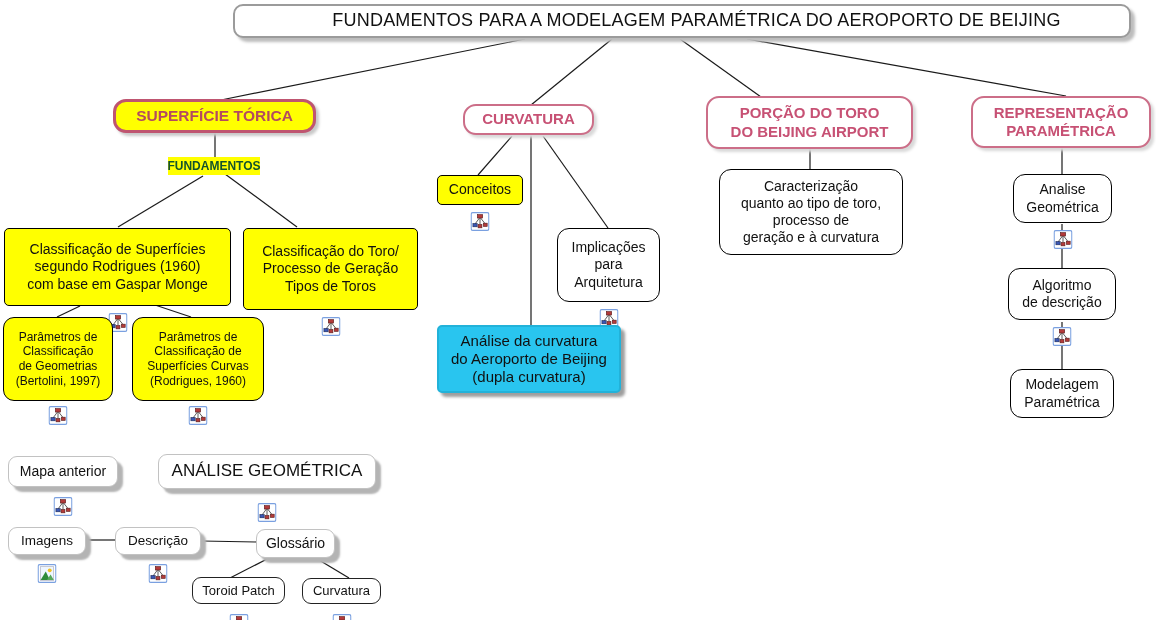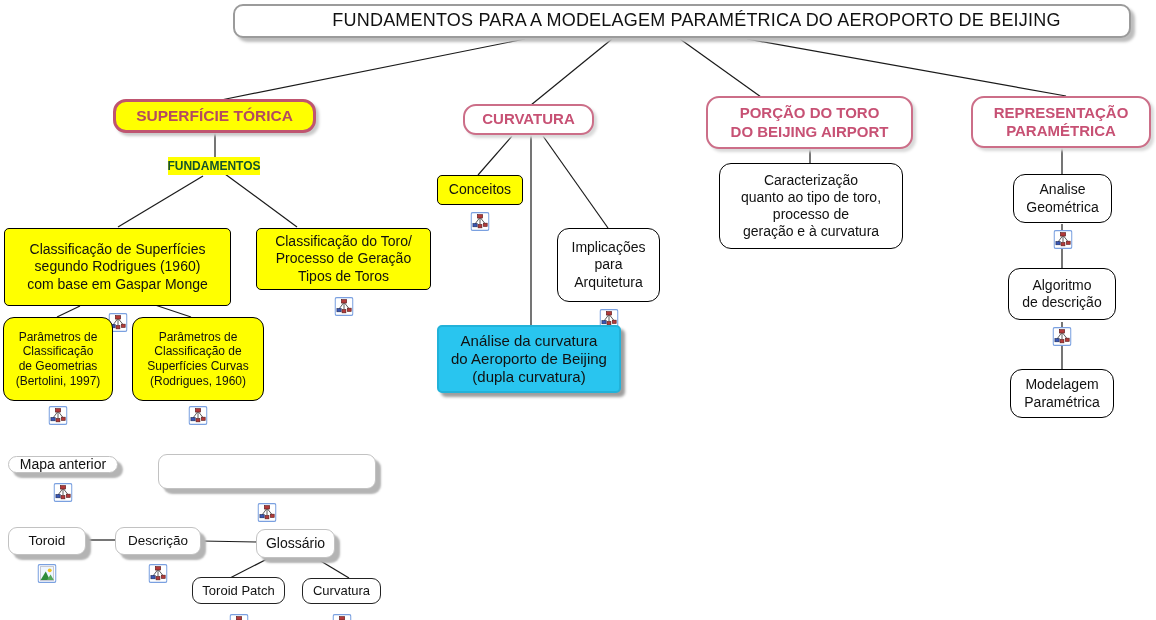--- a/index.html
+++ b/index.html
@@ -88,21 +88,21 @@
           <line x1="9" y1="5" x2="4.2" y2="11.5" stroke="#555" stroke-width="0.9"></line>
           <line x1="9" y1="5" x2="9" y2="12" stroke="#555" stroke-width="0.9"></line>
           <line x1="9" y1="5" x2="13.8" y2="11" stroke="#555" stroke-width="0.9"></line>
           <rect x="6.5" y="2.5" width="5" height="3.2" fill="#b43a3a" stroke="#5a1c1c" stroke-width="0.6"></rect>
           <rect x="2.3" y="11" width="4" height="3" fill="#3a57b4" stroke="#1c2a5a" stroke-width="0.6"></rect>
           <rect x="7.2" y="12" width="3.6" height="3" fill="#b43a3a" stroke="#5a1c1c" stroke-width="0.6"></rect>
           <rect x="12.2" y="10.6" width="3.6" height="3" fill="#b43a3a" stroke="#5a1c1c" stroke-width="0.6"></rect>
         </svg>
     </span>
   </div>
-  <div class="node yellow" style="left:256px;top:228px;width:175px;height:62px">
+  <div class="node yellow" style="left:243px;top:228px;width:175px;height:82px">
     <span>Classificação do Toro/
 Processo de Geração
 Tipos de Toros</span>
     <span class="res-icon">
       <svg viewBox="0 0 18 18">
           <rect x="0.6" y="0.6" width="16.8" height="16.8" fill="#fff" stroke="#7aa0e0" stroke-width="1.2" rx="1.5"></rect>
           <line x1="9" y1="5" x2="4.2" y2="11.5" stroke="#555" stroke-width="0.9"></line>
           <line x1="9" y1="5" x2="9" y2="12" stroke="#555" stroke-width="0.9"></line>
           <line x1="9" y1="5" x2="13.8" y2="11" stroke="#555" stroke-width="0.9"></line>
           <rect x="6.5" y="2.5" width="5" height="3.2" fill="#b43a3a" stroke="#5a1c1c" stroke-width="0.6"></rect>
@@ -180,21 +180,21 @@
           <rect x="12.2" y="10.6" width="3.6" height="3" fill="#b43a3a" stroke="#5a1c1c" stroke-width="0.6"></rect>
         </svg>
     </span>
   </div>
   <div class="node cyan" style="left:437px;top:325px;width:184px;height:68px">
     <span>Análise da curvatura
 do Aeroporto de Beijing
 (dupla curvatura)</span>
   </div>
 
-  <div class="node white" style="left:719px;top:163px;width:184px;height:86px">
+  <div class="node white" style="left:719px;top:169px;width:184px;height:86px">
     <span>Caracterização
 quanto ao tipo de toro,
 processo de
 geração e à curvatura</span>
   </div>
 
   <div class="node white" style="left:1008px;top:268px;width:108px;height:52px">
     <span>Algoritmo
 de descrição</span>
     <span class="res-icon">
@@ -224,52 +224,53 @@
           <rect x="7.2" y="12" width="3.6" height="3" fill="#b43a3a" stroke="#5a1c1c" stroke-width="0.6"></rect>
           <rect x="12.2" y="10.6" width="3.6" height="3" fill="#b43a3a" stroke="#5a1c1c" stroke-width="0.6"></rect>
         </svg>
     </span>
   </div>
   <div class="node white" style="left:1010px;top:369px;width:104px;height:49px">
     <span>Modelagem
 Paramétrica</span>
   </div>
 
-  <div class="node soft" style="left:8px;top:456px;width:110px;height:17px">
+  <div class="node soft" style="left:8px;top:456px;width:110px;height:31px">
     <span>Mapa anterior</span>
     <span class="res-icon" style="bottom:-13px">
       <svg viewBox="0 0 18 18">
           <rect x="0.6" y="0.6" width="16.8" height="16.8" fill="#fff" stroke="#7aa0e0" stroke-width="1.2" rx="1.5"></rect>
           <line x1="9" y1="5" x2="4.2" y2="11.5" stroke="#555" stroke-width="0.9"></line>
           <line x1="9" y1="5" x2="9" y2="12" stroke="#555" stroke-width="0.9"></line>
           <line x1="9" y1="5" x2="13.8" y2="11" stroke="#555" stroke-width="0.9"></line>
           <rect x="6.5" y="2.5" width="5" height="3.2" fill="#b43a3a" stroke="#5a1c1c" stroke-width="0.6"></rect>
           <rect x="2.3" y="11" width="4" height="3" fill="#3a57b4" stroke="#1c2a5a" stroke-width="0.6"></rect>
           <rect x="7.2" y="12" width="3.6" height="3" fill="#b43a3a" stroke="#5a1c1c" stroke-width="0.6"></rect>
           <rect x="12.2" y="10.6" width="3.6" height="3" fill="#b43a3a" stroke="#5a1c1c" stroke-width="0.6"></rect>
         </svg>
     </span>
   </div>
   <div class="node soft" style="left:158px;top:454px;width:218px;height:35px;font-size:17px">
+    <span>ANÁLISE GEOMÉTRICA</span>
     <span class="res-icon" style="bottom:-13px">
       <svg viewBox="0 0 18 18">
           <rect x="0.6" y="0.6" width="16.8" height="16.8" fill="#fff" stroke="#7aa0e0" stroke-width="1.2" rx="1.5"></rect>
           <line x1="9" y1="5" x2="4.2" y2="11.5" stroke="#555" stroke-width="0.9"></line>
           <line x1="9" y1="5" x2="9" y2="12" stroke="#555" stroke-width="0.9"></line>
           <line x1="9" y1="5" x2="13.8" y2="11" stroke="#555" stroke-width="0.9"></line>
           <rect x="6.5" y="2.5" width="5" height="3.2" fill="#b43a3a" stroke="#5a1c1c" stroke-width="0.6"></rect>
           <rect x="2.3" y="11" width="4" height="3" fill="#3a57b4" stroke="#1c2a5a" stroke-width="0.6"></rect>
           <rect x="7.2" y="12" width="3.6" height="3" fill="#b43a3a" stroke="#5a1c1c" stroke-width="0.6"></rect>
           <rect x="12.2" y="10.6" width="3.6" height="3" fill="#b43a3a" stroke="#5a1c1c" stroke-width="0.6"></rect>
         </svg>
     </span>
   </div>
 
   <div class="node soft" style="left:8px;top:527px;width:78px;height:28px;font-size:13.5px">
-    <span>Toroid</span>
+    <span>Imagens</span>
     <span class="res-icon" style="bottom:-13px">
       <svg viewBox="0 0 18 18">
           <rect x="0.6" y="0.6" width="16.8" height="16.8" fill="#fff" stroke="#7aa0e0" stroke-width="1.2" rx="1.5"></rect>
           <rect x="2.6" y="2.6" width="12.8" height="12.8" fill="#eef6ff" stroke="#99a" stroke-width="0.5"></rect>
           <circle cx="11.6" cy="6" r="1.8" fill="#f0c020"></circle>
           <polygon points="3,15.2 7.8,7.2 11.8,15.2" fill="#2e8b3a"></polygon>
           <polygon points="9,15.2 12.4,10 15.4,15.2" fill="#57a85c"></polygon>
         </svg>
     </span>
   </div>

